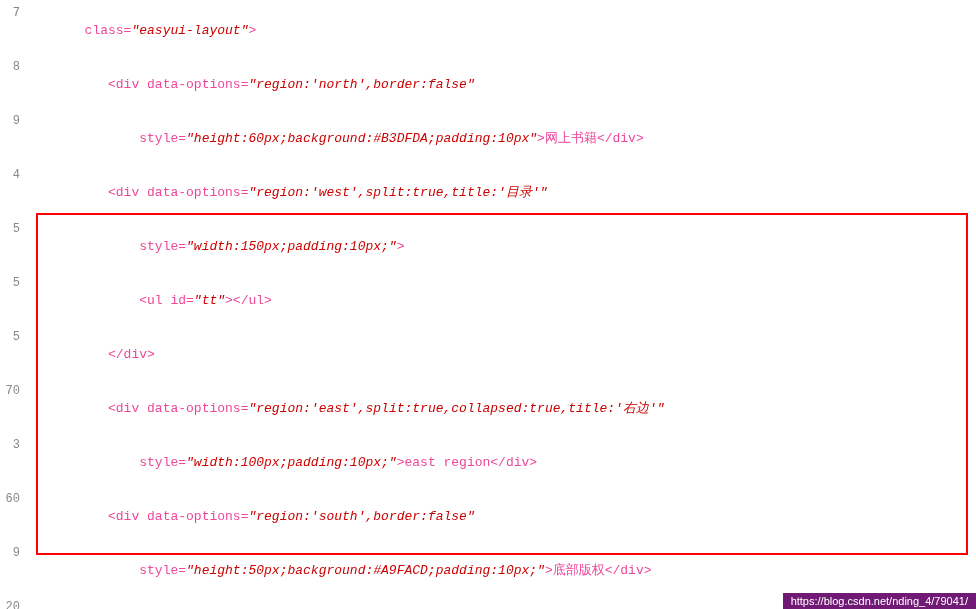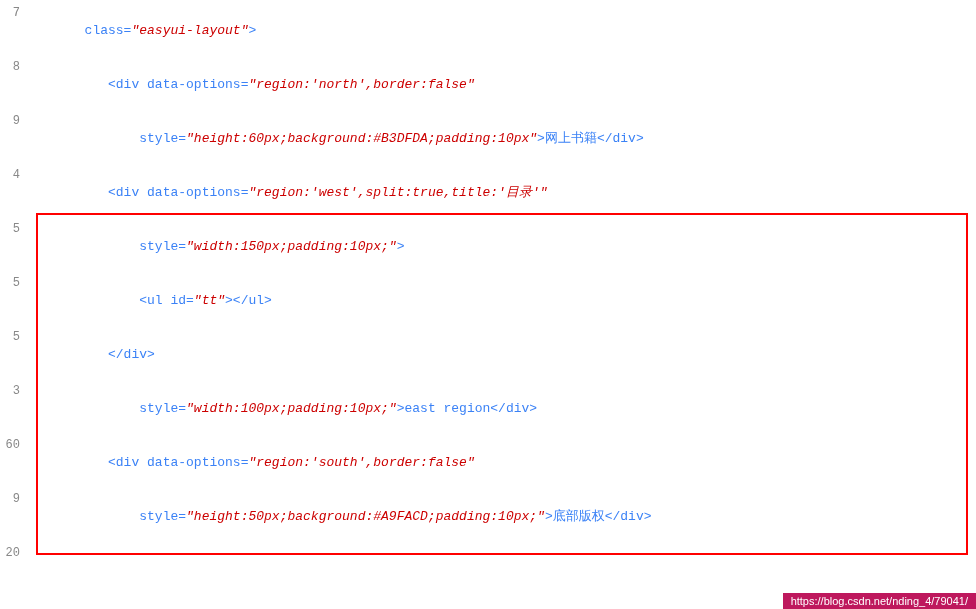--- a/index.html
+++ b/index.html
@@ -40,36 +40,36 @@
       user-select: none;
       flex-shrink: 0;
     }
 
     .line-content {
       flex: 1;
       white-space: pre;
       padding-left: 2px;
     } 
     .str { color: #cc0000; font-style: italic; } 
-    .plain { color: #3b82f6; margin-top: 24px; }
+    .plain { color: #ec4899; margin-top: 24px; }
 
     
     .highlight-box {
       position: absolute;
       border: 2px solid #ff0000;
       pointer-events: none;
       z-index: 10;
     }
 
     
     .bottom-bar {
       position: absolute;
       bottom: 0;
       right: 0;
-      background: #be185d;
+      background: #701a75;
       color: #fff;
       font-size: 11px;
       padding: 2px 8px;
       font-family: Arial, sans-serif;
     }
   </style>
 </head>
 <body>
 
 <div class="code-container">
@@ -116,20 +116,26 @@
     </span>
   </div>
 
   <div class="code-line">
     <span class="line-num">5</span>
     <span class="line-content">
       <span class="plain">    &lt;/div&gt;</span>
     </span>
   </div>
 
+  <div class="code-line">
+    <span class="line-num">70</span>
+    <span class="line-content">
+      <span class="plain">    &lt;div data-options=</span><span class="str">"region:'east',split:true,collapsed:true,title:'右边'"</span>
+    </span>
+  </div>
 
   <div class="code-line">
     <span class="line-num">3</span>
     <span class="line-content">
       <span class="plain">        style=</span><span class="str">"width:100px;padding:10px;"</span><span class="plain">&gt;east region&lt;/div&gt;</span>
     </span>
   </div>
 
   <div class="code-line">
     <span class="line-num">60</span>

